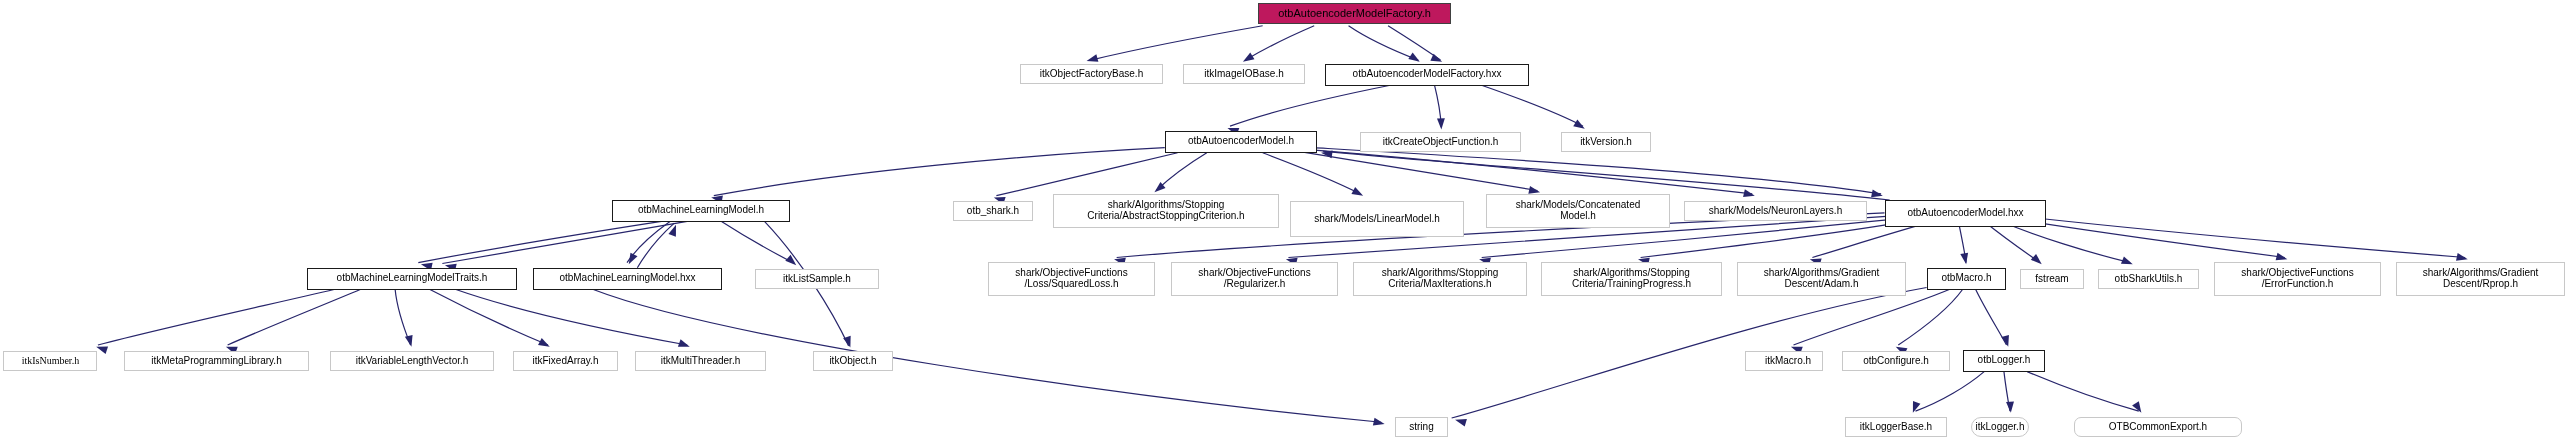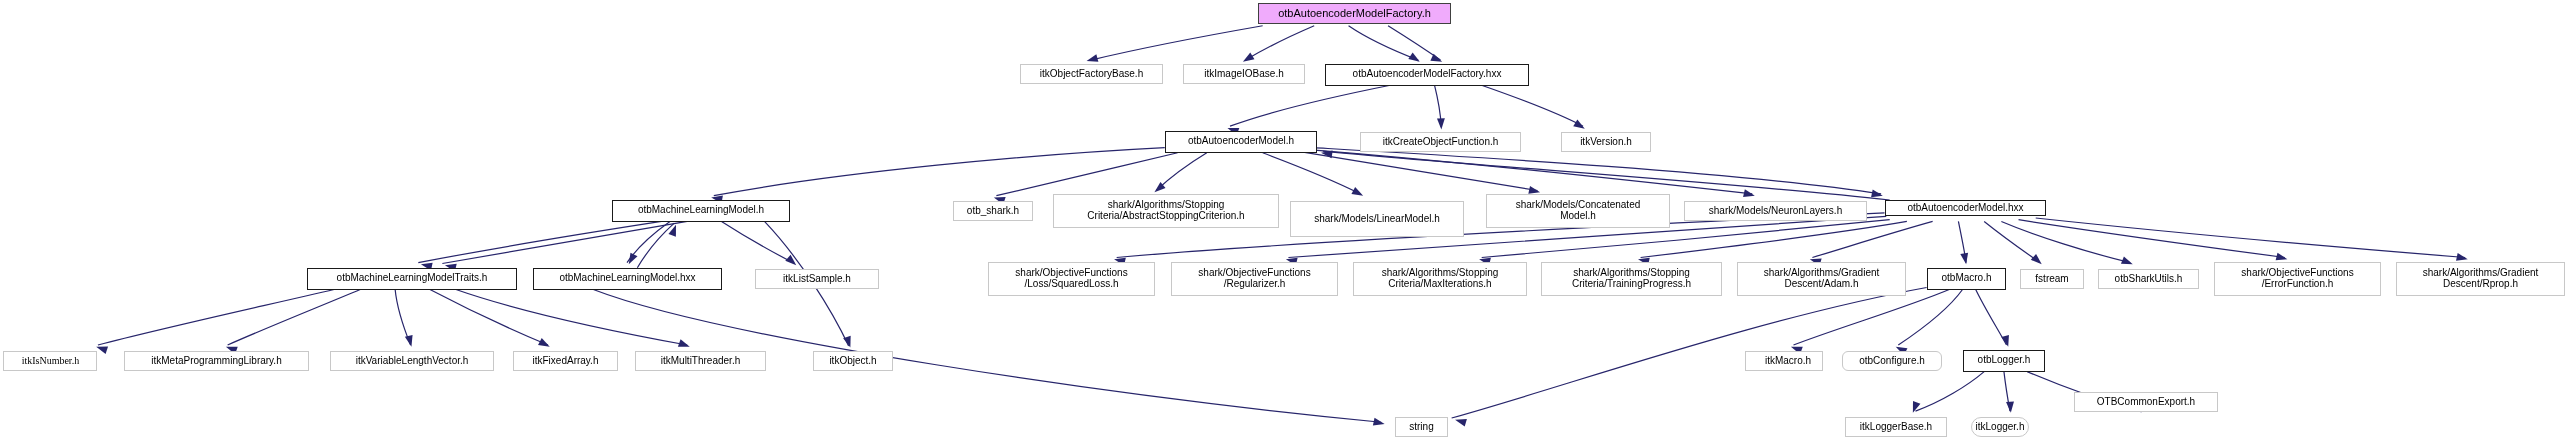--- a/index.html
+++ b/index.html
@@ -3,21 +3,21 @@
 <meta charset="utf-8">
 <title>otbAutoencoderModelFactory.h include dependency graph</title>
 <style>
   html,body{margin:0;padding:0;background:#ffffff;}
   body{font-family:"Liberation Sans","DejaVu Sans",sans-serif;}
   #graph-root{position:relative;width:2576px;height:442px;background:#fff;overflow:hidden;}
   svg#edges{position:absolute;left:0;top:0;width:2576px;height:442px;pointer-events:none;}
   .node{position:absolute;box-sizing:border-box;display:flex;align-items:center;justify-content:center;
         text-align:center;background:#ffffff;border:0.9px solid #c8c8c8;color:#000000;
         font-size:10px;line-height:10.7px;letter-spacing:0px;white-space:pre-line;}
-  .node.root{background:#f0abfc;border:0.9px solid #404040;}
+  .node.root{background:#be185d;border:0.9px solid #404040;}
   .node.bold{border:1.4px solid #1a1a1a;}
   .edge{fill:none;stroke:#27256b;stroke-width:1.4px;}
   .arrowhead{fill:#27256b;}
 </style>
 </head>
 <body>
 
 <div id="graph-root">
   <svg id="edges" viewBox="0 0 2999 515" preserveAspectRatio="none">
       <path d="M1470,30 C1390,44 1320,58 1270,70" class="edge" stroke="#27256b"></path>
@@ -118,21 +118,21 @@
       <div class="node" style="left: 1360px; top: 132px; width: 161px; height: 20px;">itkCreateObjectFunction.h</div>
       <div class="node" style="left: 1561px; top: 132px; width: 90px; height: 20px;">itkVersion.h</div>
       <div class="node bold" style="left: 612px; top: 200px; width: 178px; height: 21.5px;">otbMachineLearningModel.h</div>
       <div class="node" style="left: 953px; top: 201px; width: 80px; height: 20px;">otb_shark.h</div>
       <div class="node" style="left: 1053px; top: 194px; width: 226px; height: 34px;">shark/Algorithms/Stopping
 Criteria/AbstractStoppingCriterion.h</div>
       <div class="node" style="left: 1290px; top: 201px; width: 174px; height: 36px;">shark/Models/LinearModel.h</div>
       <div class="node" style="left: 1486px; top: 194px; width: 184px; height: 34px;">shark/Models/Concatenated
 Model.h</div>
       <div class="node" style="left: 1684px; top: 201px; width: 183px; height: 20px;">shark/Models/NeuronLayers.h</div>
-      <div class="node bold" style="left: 1885px; top: 200px; width: 161px; height: 16px;">otbAutoencoderModel.hxx</div>
+      <div class="node bold" style="left: 1885px; top: 200px; width: 161px; height: 27px;">otbAutoencoderModel.hxx</div>
       <div class="node bold" style="left: 307px; top: 268px; width: 210px; height: 21.5px;">otbMachineLearningModelTraits.h</div>
       <div class="node bold" style="left: 533px; top: 268px; width: 189px; height: 21.5px;">otbMachineLearningModel.hxx</div>
       <div class="node" style="left: 755px; top: 269px; width: 124px; height: 20px;">itkListSample.h</div>
       <div class="node" style="left: 988px; top: 262px; width: 167px; height: 34px;">shark/ObjectiveFunctions
 /Loss/SquaredLoss.h</div>
       <div class="node" style="left: 1171px; top: 262px; width: 167px; height: 34px;">shark/ObjectiveFunctions
 /Regularizer.h</div>
       <div class="node" style="left: 1353px; top: 262px; width: 174px; height: 34px;">shark/Algorithms/Stopping
 Criteria/MaxIterations.h</div>
       <div class="node" style="left: 1541px; top: 262px; width: 181px; height: 34px;">shark/Algorithms/Stopping
@@ -146,21 +146,21 @@
 /ErrorFunction.h</div>
       <div class="node" style="left: 2396px; top: 262px; width: 169px; height: 34px;">shark/Algorithms/Gradient
 Descent/Rprop.h</div>
       <div class="node" style="left: 3.4px; top: 351px; width: 94px; height: 20px; font-family: Liberation Serif, serif;">itkIsNumber.h</div>
       <div class="node" style="left: 124px; top: 351px; width: 185px; height: 20px;">itkMetaProgrammingLibrary.h</div>
       <div class="node" style="left: 330px; top: 351px; width: 164px; height: 20px;">itkVariableLengthVector.h</div>
       <div class="node" style="left: 513px; top: 351px; width: 105px; height: 20px; text-align: right;">itkFixedArray.h</div>
       <div class="node" style="left: 635px; top: 351px; width: 131px; height: 20px;">itkMultiThreader.h</div>
       <div class="node" style="left: 813px; top: 351px; width: 80px; height: 20px;">itkObject.h</div>
       <div class="node" style="left: 1745px; top: 351px; width: 78px; height: 20px; padding-left: 8px;">itkMacro.h</div>
-      <div class="node" style="left: 1842px; top: 351px; width: 100px; height: 20px; border-radius: 6px;">otbConfigure.h</div>
+      <div class="node" style="left: 1842px; top: 351px; width: 108px; height: 20px;">otbConfigure.h</div>
       <div class="node bold" style="left: 1963px; top: 350px; width: 82px; height: 21.5px;">otbLogger.h</div>
       <div class="node" style="left: 1395px; top: 417px; width: 53px; height: 20px;">string</div>
       <div class="node" style="left: 1845px; top: 417px; width: 102px; height: 20px;">itkLoggerBase.h</div>
       <div class="node" style="left: 1971px; top: 417px; width: 58px; height: 20px; border-radius: 10px;">itkLogger.h</div>
-      <div class="node" style="left: 2074px; top: 392px; width: 144px; height: 20px;">OTBCommonExport.h</div>
+      <div class="node" style="left: 2074px; top: 417px; width: 168px; height: 20px; border-radius: 7px;">OTBCommonExport.h</div>
     </div>
 </div>
 
 
 </body></html>

